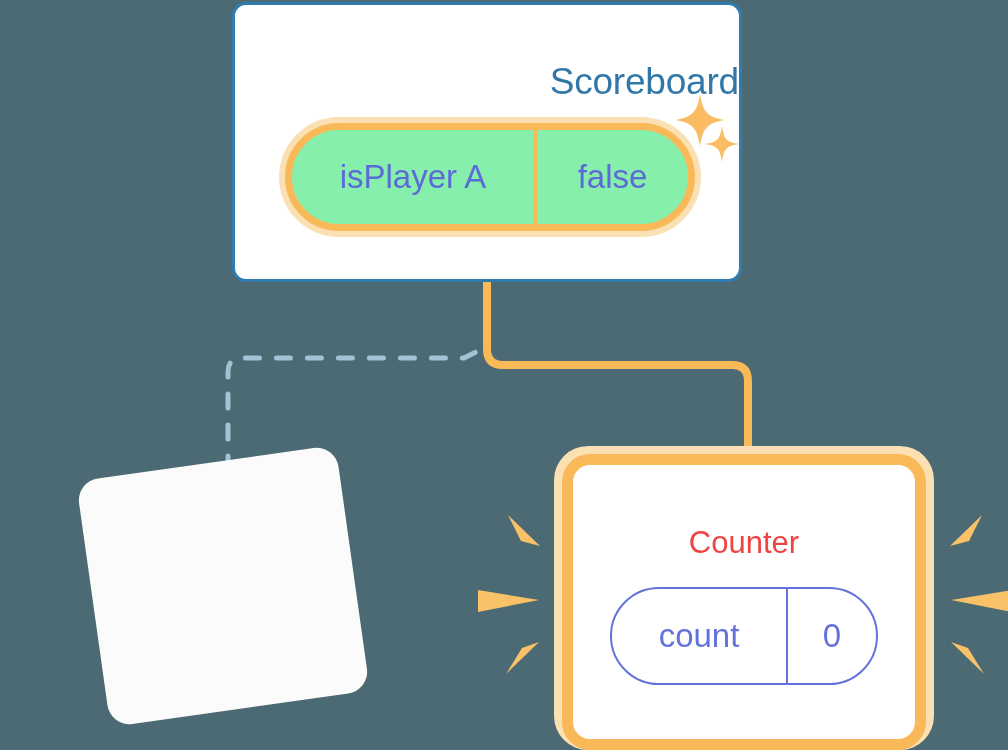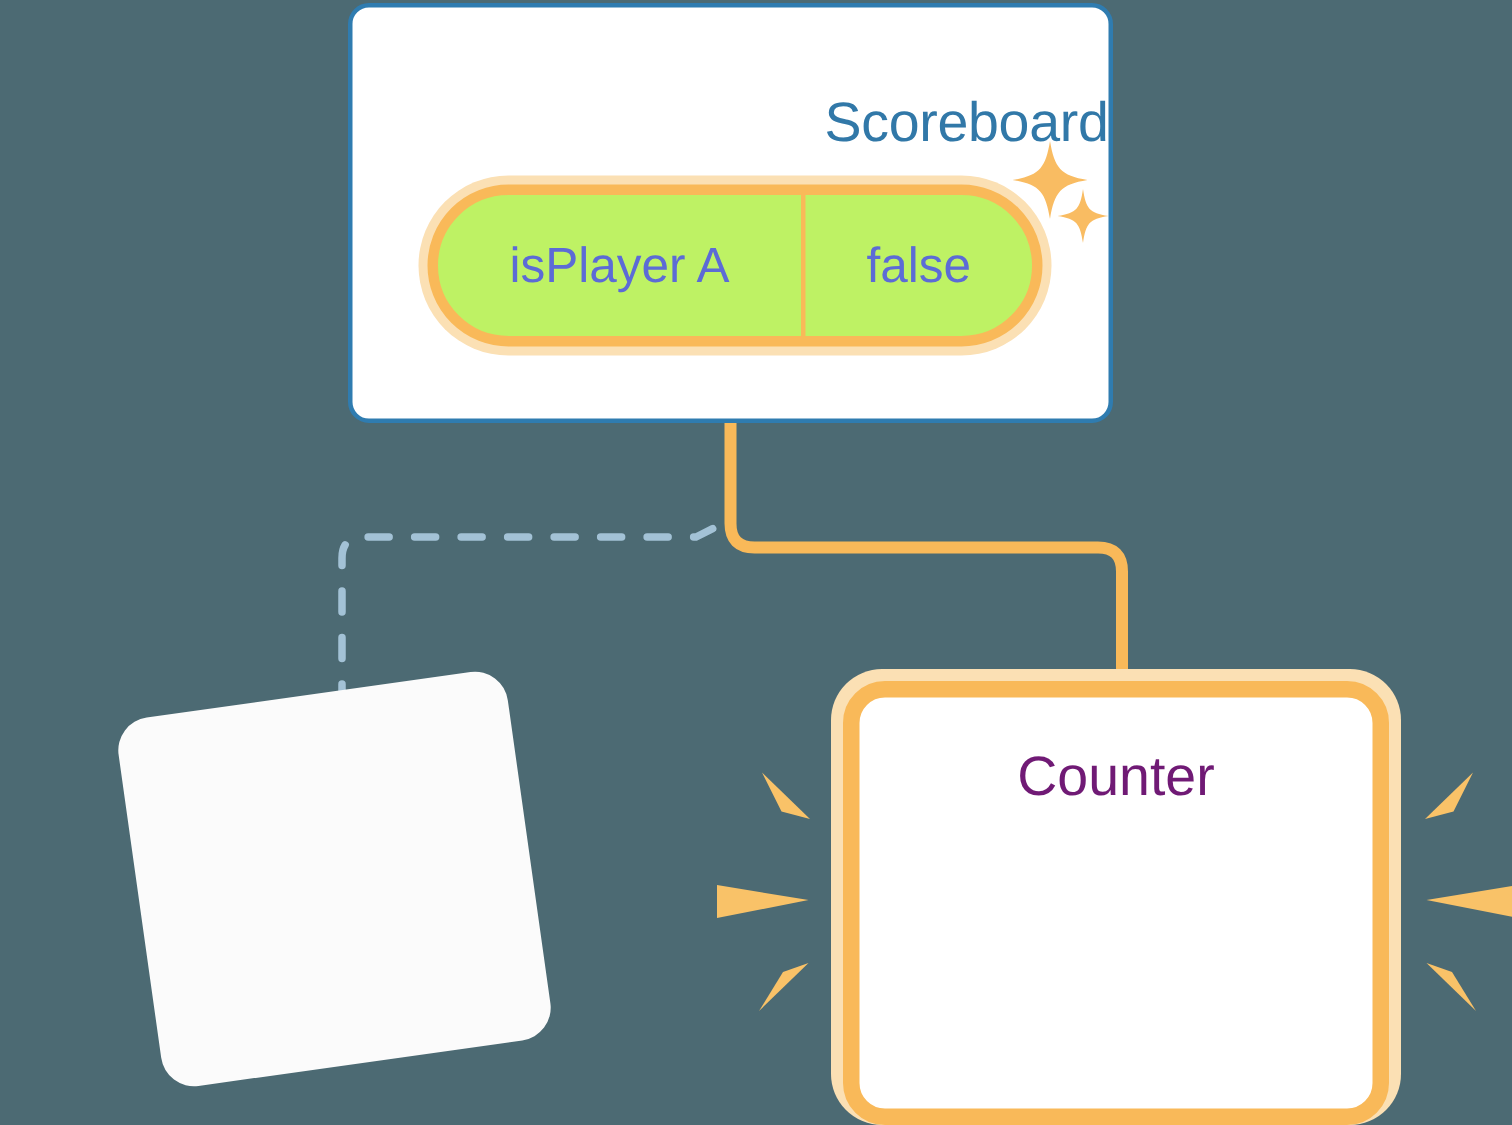--- a/index.html
+++ b/index.html
@@ -73,21 +73,21 @@
     box-sizing: border-box;
     background: #fbe0b4;
     border-radius: 60px;
   }
   #scoreboard-pill {
     position: absolute;
     left: 6px; top: 6px;
     width: 410px;
     height: 108px;
     box-sizing: border-box;
-    background: #bef264;
+    background: #86efac;
     border: 7px solid #f9b959;
     border-radius: 54px;
     display: flex;
     align-items: stretch;
   }
   #scoreboard-pill .cell {
     display: flex;
     align-items: center;
     justify-content: center;
     font-size: 33px;
@@ -127,25 +127,25 @@
     height: 296px;
     box-sizing: border-box;
     background: #ffffff;
     border: 11px solid #f9b959;
     border-radius: 28px;
     z-index: 6;
   }
   #counter-title {
     position: absolute;
     left: 0;
-    top: 32px;
+    top: 60px;
     width: 100%;
     text-align: center;
-    font-size: 37px;
-    color: #701a75;
+    font-size: 31px;
+    color: #ef4444;
   }
   #counter-pill {
     position: absolute;
     left: 37px;
     top: 122px;
     width: 268px;
     height: 98px;
     box-sizing: border-box;
     background: #ffffff;
     border: 2px solid #6472da;
@@ -257,15 +257,20 @@
     <path fill="#f9bc62" d="M 700 94 C 703 112 707 117 725 120 C 707 123 703 128 700 146 C 697 128 693 123 675 120 C 693 117 697 112 700 94 Z"></path>
     <path fill="#f9bc62" d="M 722 126 C 724 139 726 142 739 144 C 726 146 724 149 722 162 C 720 149 718 146 705 144 C 718 142 720 139 722 126 Z"></path>
   </svg>
 
   <div id="blank-card"></div>
 
   <div id="counter-card-glow"></div>
   <div id="counter-card">
     <div id="counter-title">Counter</div>
 
+    <div id="counter-pill">
+      <div class="cell" id="counter-key-cell">count</div>
+      <div id="counter-divider"></div>
+      <div class="cell" id="counter-value-cell">0</div>
+    </div>
   </div>
 
 </div>
 
 </body></html>

